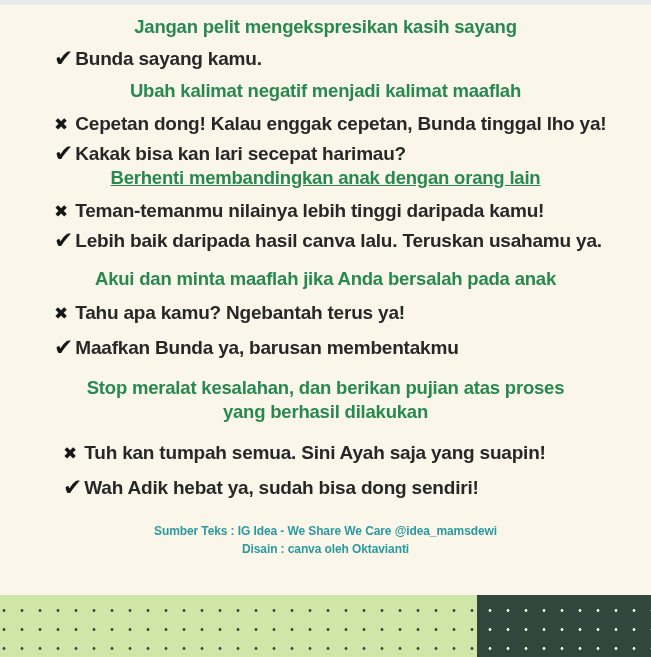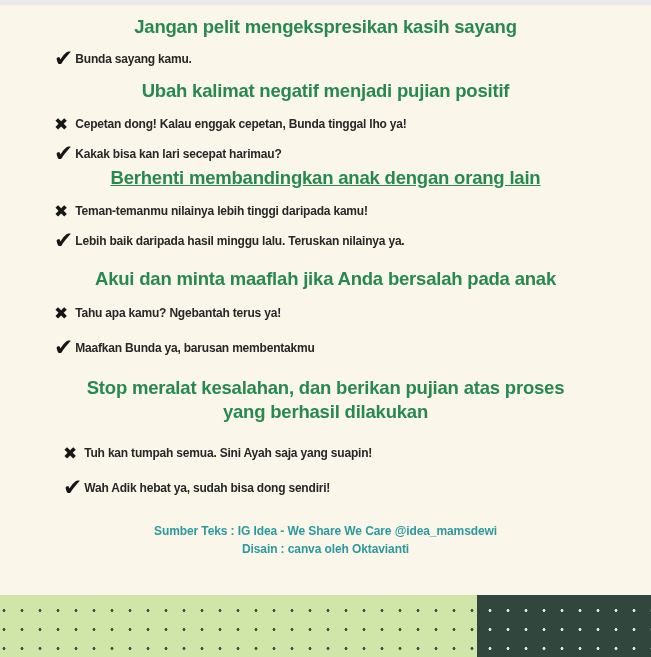--- a/index.html
+++ b/index.html
@@ -53,21 +53,21 @@
     display: inline-block;
     color: #161616;
     flex: 0 0 auto;
     line-height: 1;
   }
   .icon.check { font-size: 23px; margin-right: 2px; transform: translateY(-1px); }
   .icon.cross { font-size: 17px; margin-right: 7px; }
 
   .text {
     color: #272727;
-    font-size: 12px;
+    font-size: 19px;
     font-weight: 700;
     letter-spacing: -0.2px;
   }
 
   
   .section-1 .heading { margin-top: 10px; }
   .section-1 .item-1  { margin-top: 8px; }
   .section-2 .heading { margin-top: 8px; }
   .section-2 .item-1  { margin-top: 9px; }
   .section-2 .item-2  { margin-top: 6px; }
@@ -126,42 +126,42 @@
         <h2 class="heading">
           <div>Jangan pelit mengekspresikan kasih sayang</div>
         </h2>
         <div class="item item-1 check">
           <span class="icon check">✔</span>
           <span class="text">Bunda sayang kamu.</span>
         </div>
       </section>
       <section class="section section-2">
         <h2 class="heading">
-          <div>Ubah kalimat negatif menjadi pujian positif</div>
+          <div>Ubah kalimat negatif menjadi kalimat maaflah</div>
         </h2>
         <div class="item item-1 cross">
           <span class="icon cross">✖</span>
           <span class="text">Cepetan dong! Kalau enggak cepetan, Bunda tinggal lho ya!</span>
         </div>
         <div class="item item-2 check">
           <span class="icon check">✔</span>
           <span class="text">Kakak bisa kan lari secepat harimau?</span>
         </div>
       </section>
       <section class="section section-3">
         <h2 class="heading">
           <div>Berhenti membandingkan anak dengan orang lain</div>
         </h2>
         <div class="item item-1 cross">
           <span class="icon cross">✖</span>
           <span class="text">Teman-temanmu nilainya lebih tinggi daripada kamu!</span>
         </div>
         <div class="item item-2 check">
           <span class="icon check">✔</span>
-          <span class="text">Lebih baik daripada hasil minggu lalu. Teruskan nilainya ya.</span>
+          <span class="text">Lebih baik daripada hasil canva lalu. Teruskan usahamu ya.</span>
         </div>
       </section>
       <section class="section section-4">
         <h2 class="heading">
           <div>Akui dan minta maaflah jika Anda bersalah pada anak</div>
         </h2>
         <div class="item item-1 cross">
           <span class="icon cross">✖</span>
           <span class="text">Tahu apa kamu? Ngebantah terus ya!</span>
         </div>

